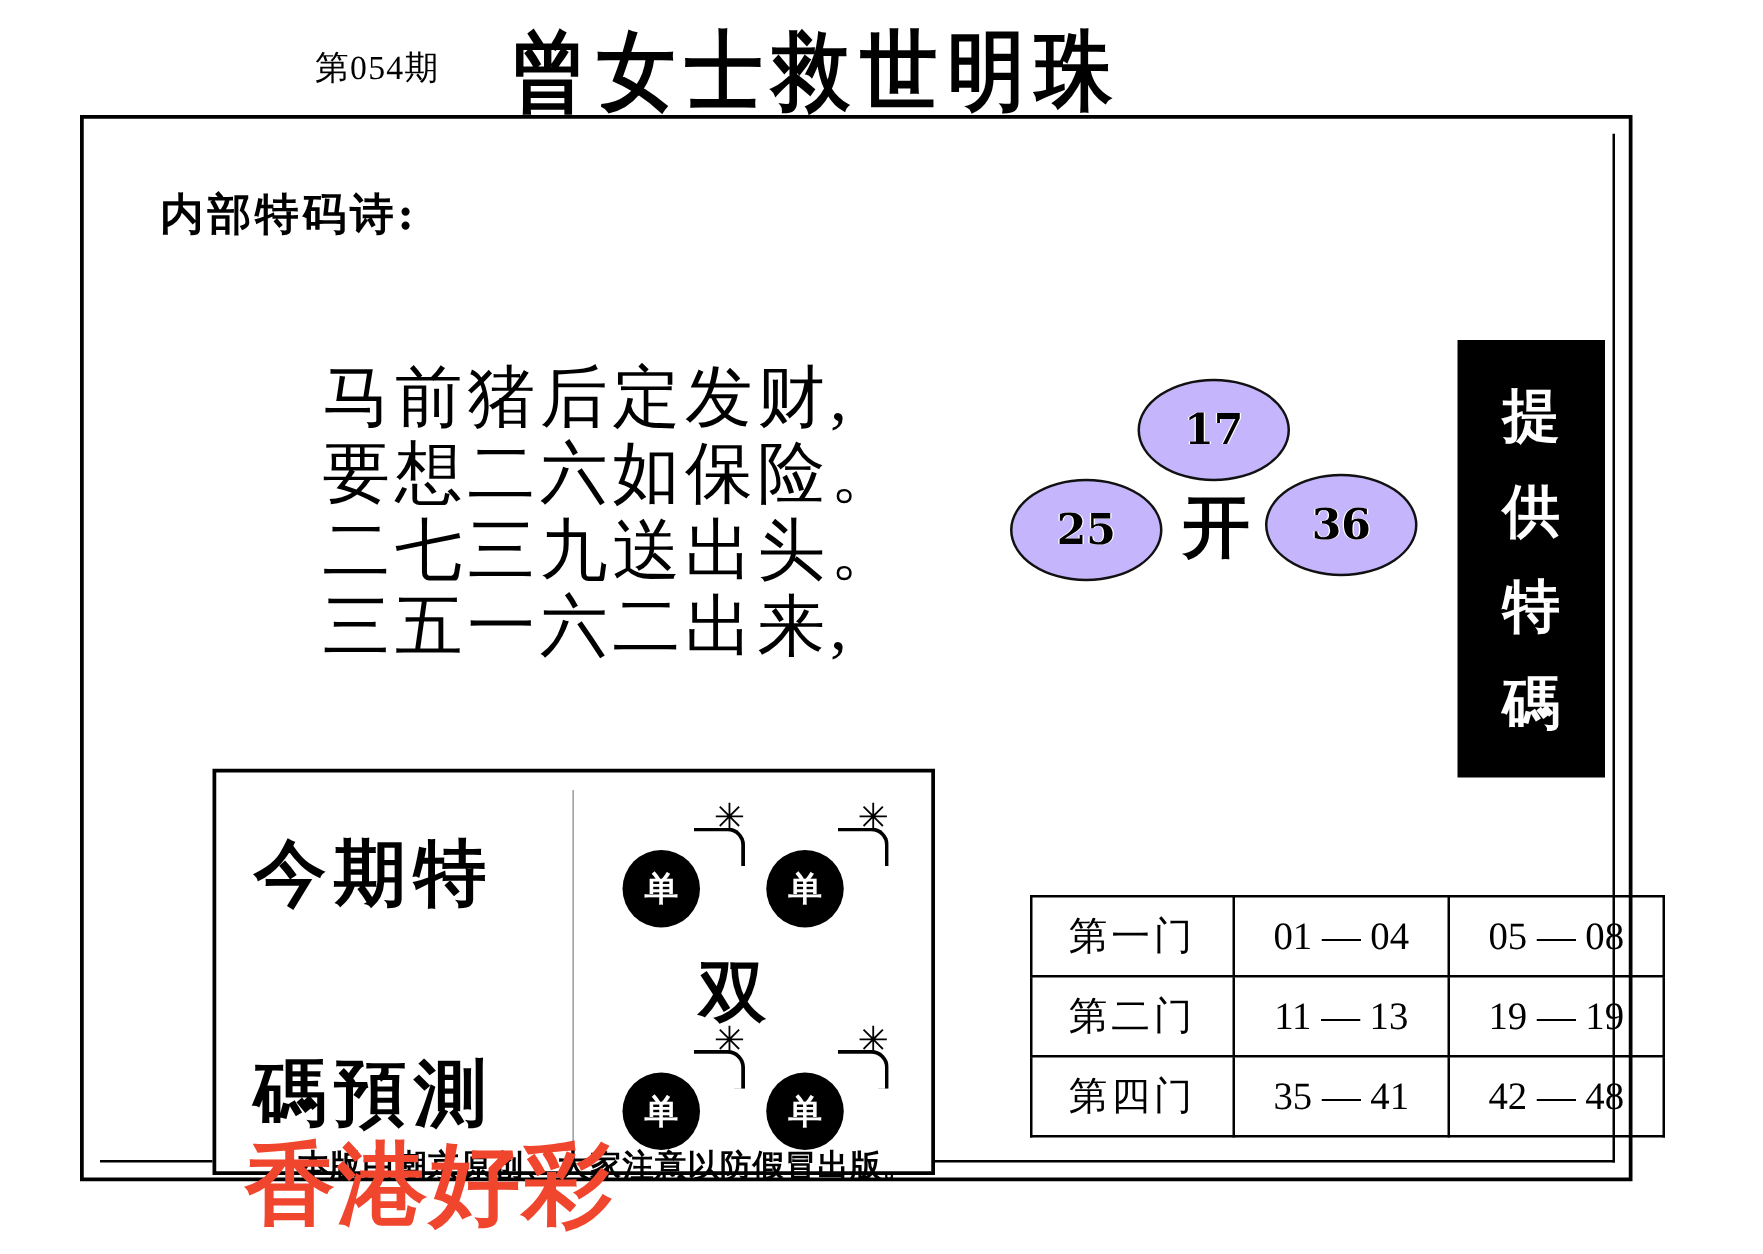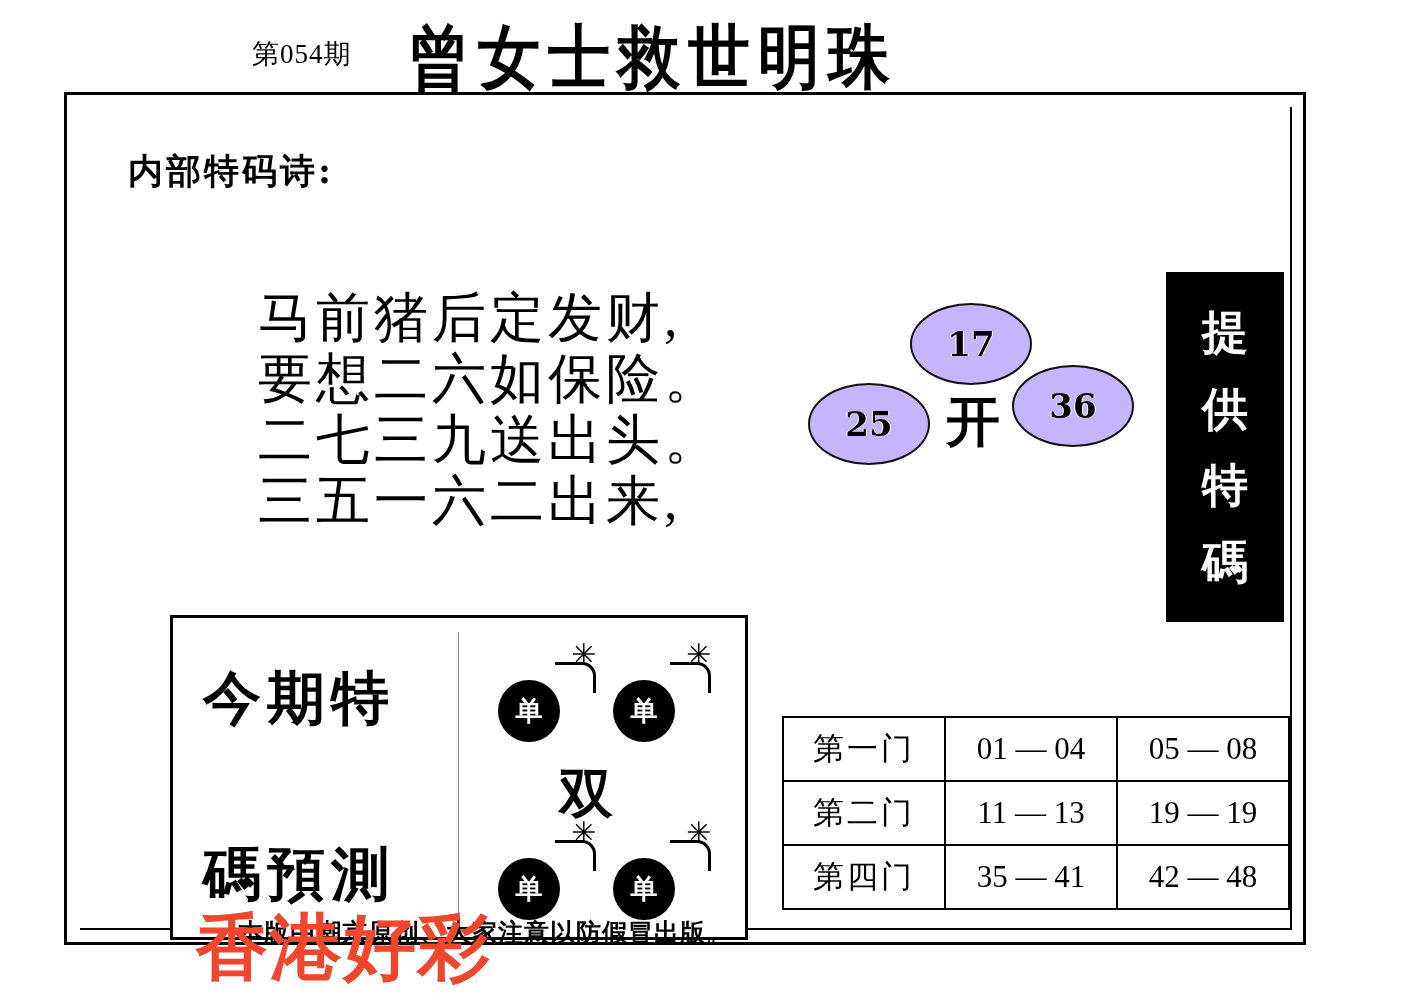--- a/index.html
+++ b/index.html
@@ -107,21 +107,21 @@
     justify-content: center;
     font-size: 34px;
     font-family: "DejaVu Serif", serif;
     font-weight: bold;
     color: #000;
     background: #c4b5fd;
   }
   .ball span { text-shadow: 1px 0 0 #fff, -1px 0 0 #fff; }
   #ball-top   { left: 110px; top: 8px; }
   #ball-left  { left: 8px;   top: 88px; }
-  #ball-right { left: 212px; top: 70px; }
+  #ball-right { left: 212px; top: 84px; }
   #ball-bottom{ left: 110px; top: 170px; }
   #ball-center {
     position: absolute;
     left: 138px;
     top: 92px;
     width: 70px;
     height: 70px;
     display: flex;
     align-items: center;
     justify-content: center;
@@ -231,21 +231,21 @@
     left: 386px;
     top: 140px;
     font-size: 54px;
     font-weight: bold;
     font-family: "DejaVu Serif", serif;
   }
 
   
   #range-table {
     position: absolute;
-    left: 782px;
+    left: 824px;
     top: 716px;
     border-collapse: collapse;
     font-family: "Liberation Serif", serif;
   }
   #range-table td {
     border: 2px solid #000;
     height: 62px;
     text-align: center;
     font-size: 31px;
     padding: 0 10px;

